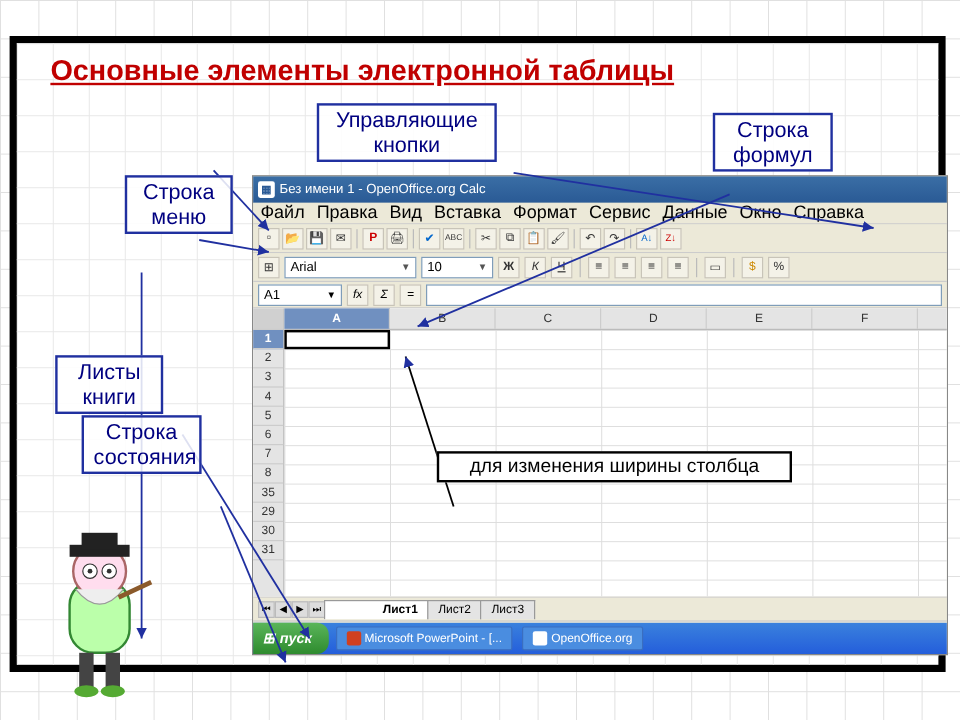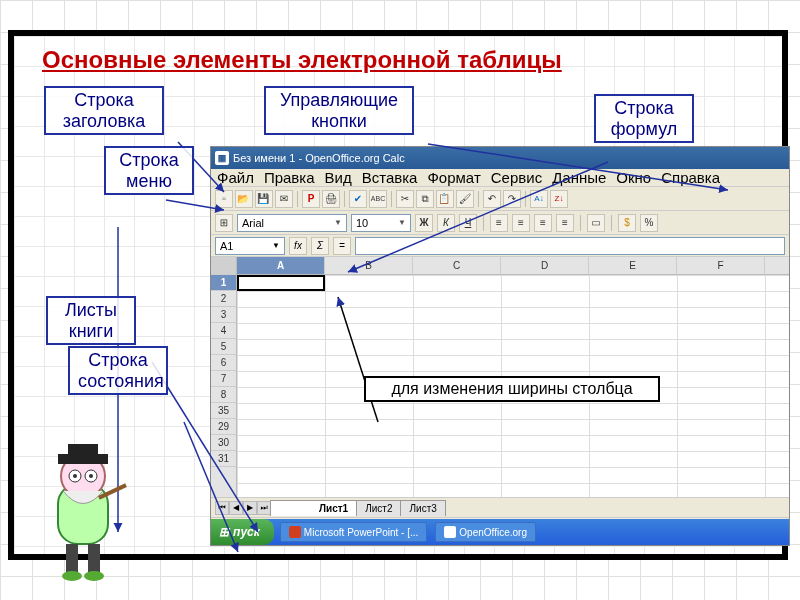--- a/index.html
+++ b/index.html
@@ -177,21 +177,20 @@
 </style>
 </head>
 <body>
 
 <div class="grid-bg"></div>
 <div class="black-frame"></div>
 
 <div class="slide">
   <div class="title">Основные элементы электронной таблицы</div>
 
-  <div class="label-box lbl-title">Строка заголовка</div>
   <div class="label-box lbl-formula">Строка формул</div>
   <div class="label-box lbl-ctrl">Управляющие кнопки</div>
   <div class="label-box lbl-menu">Строка меню</div>
   <div class="label-box lbl-sheets">Листы книги</div>
   <div class="label-box lbl-status">Строка состояния</div>
   <div class="label-box lbl-colwidth">для изменения ширины столбца</div>
 
   <svg class="arrows">
     <defs>
       <marker id="ah" markerWidth="8" markerHeight="8" refX="6" refY="3" orient="auto">

